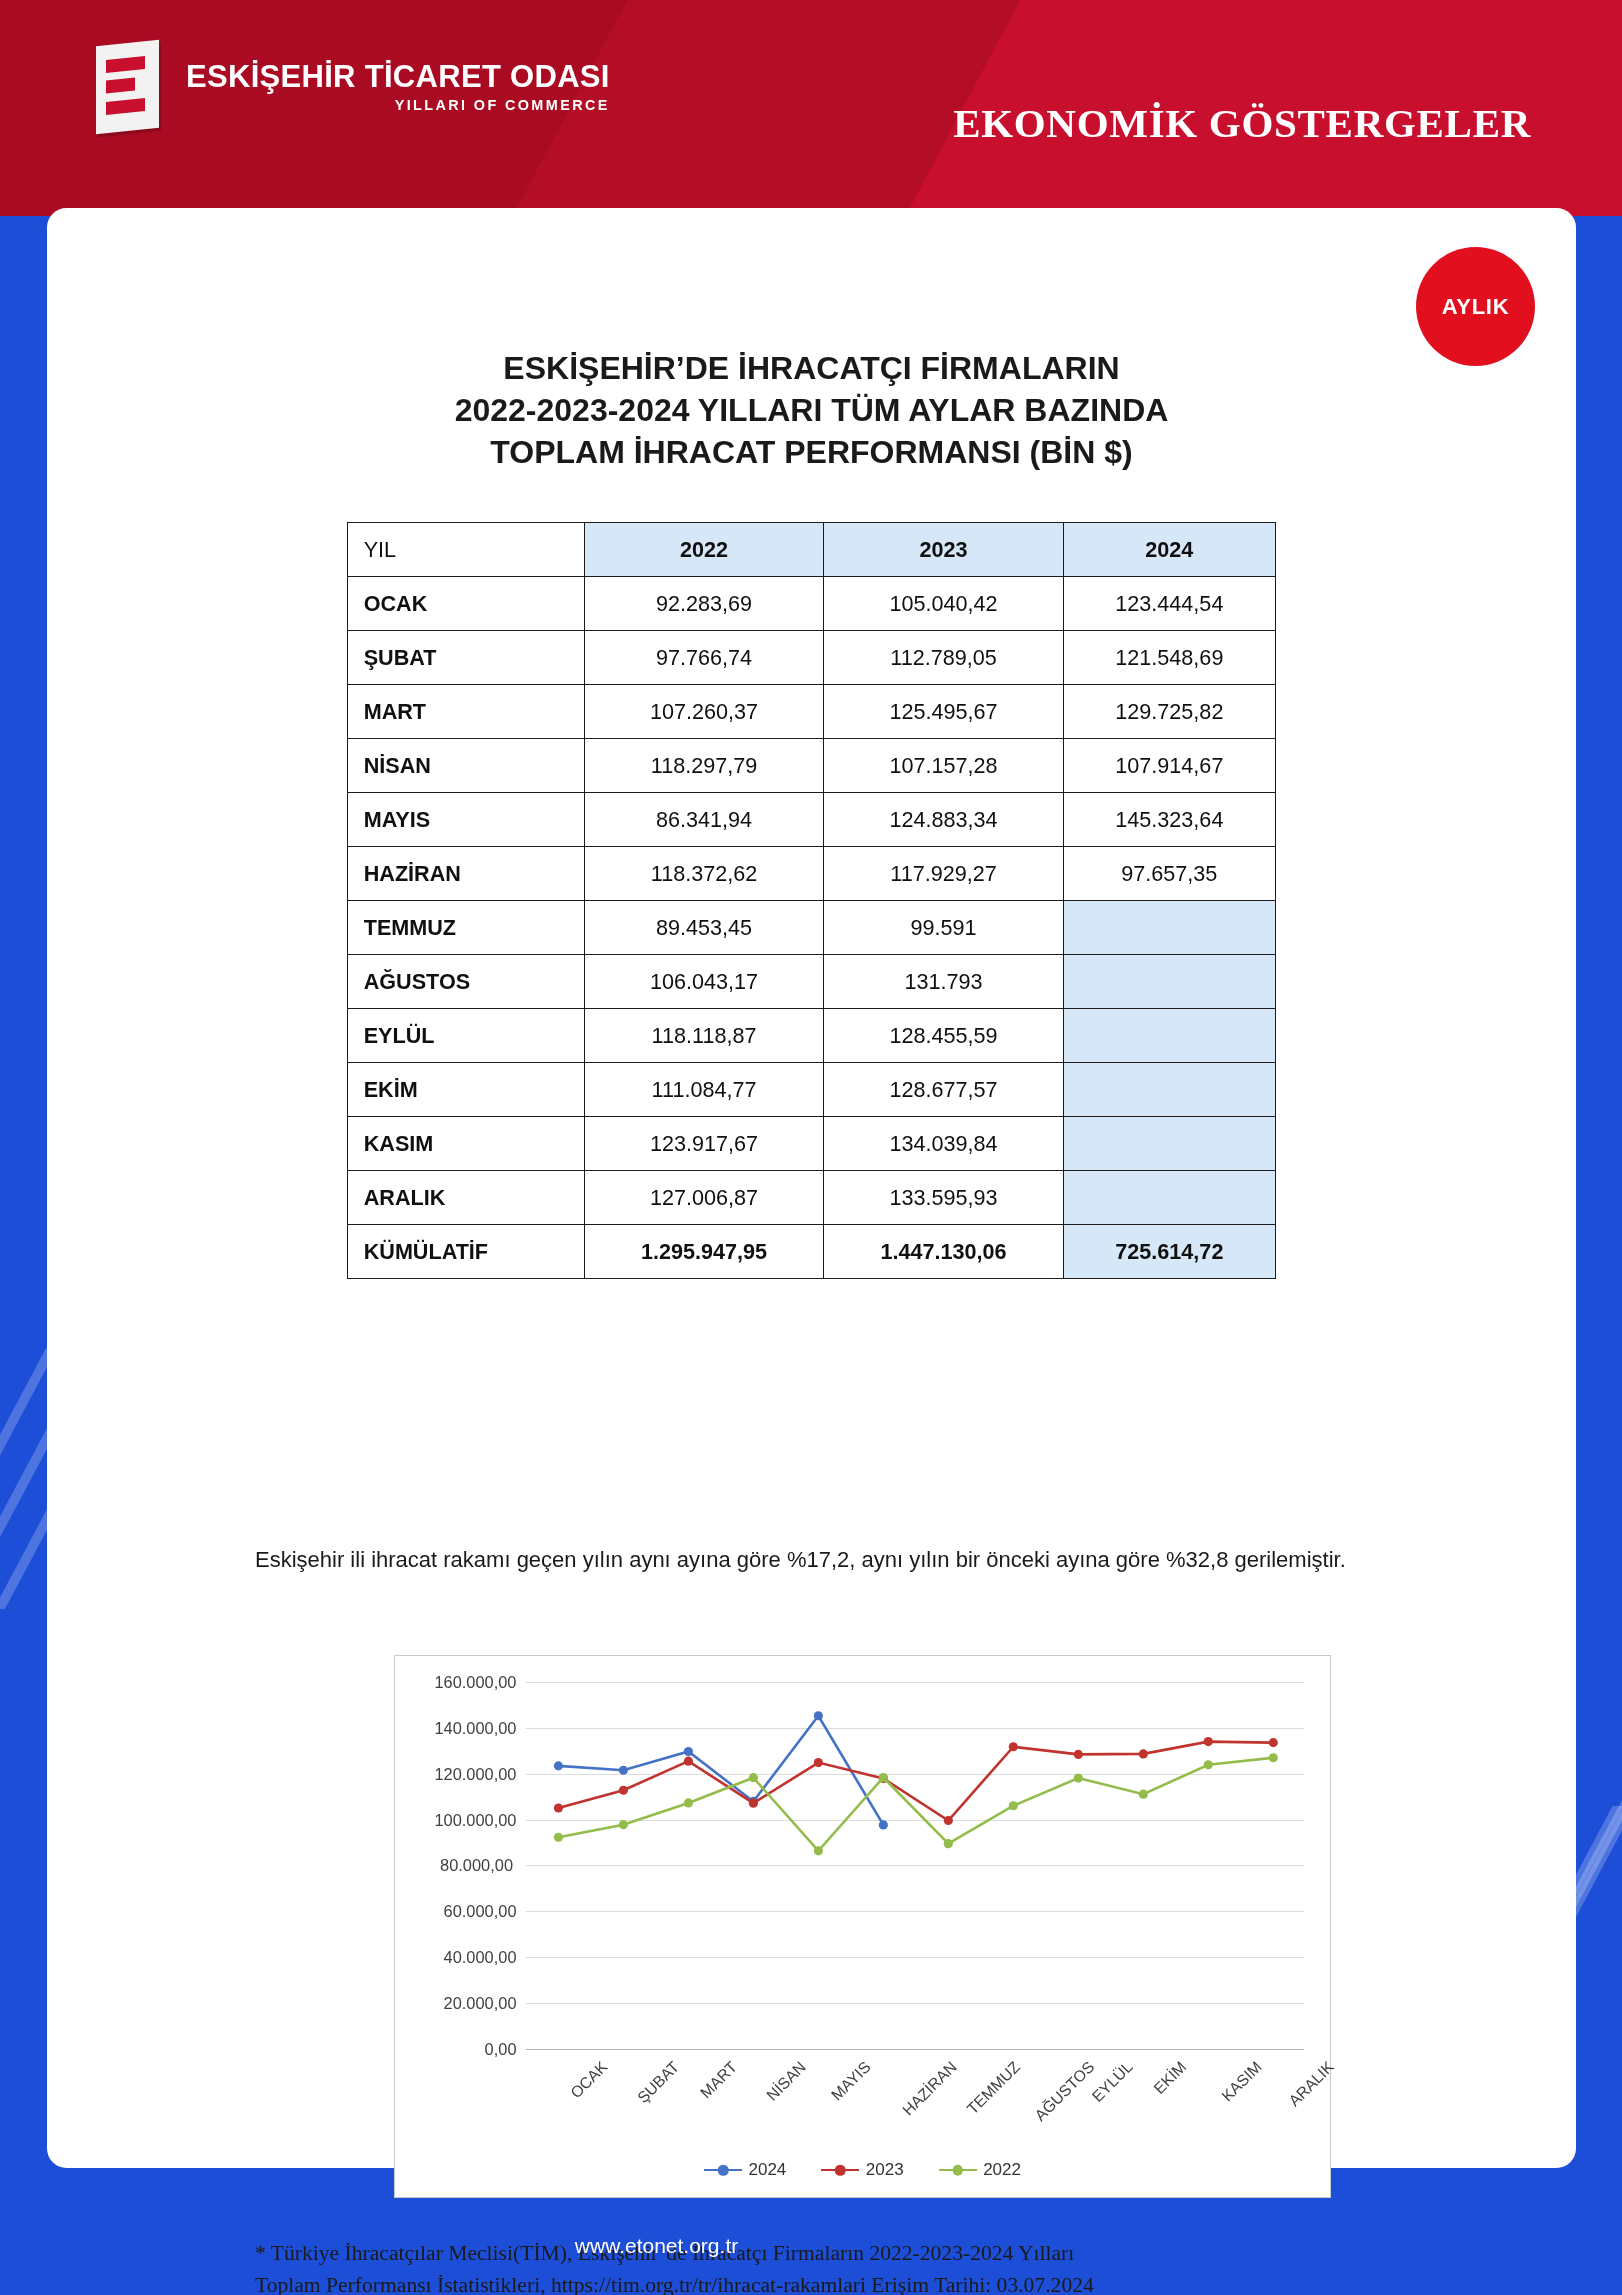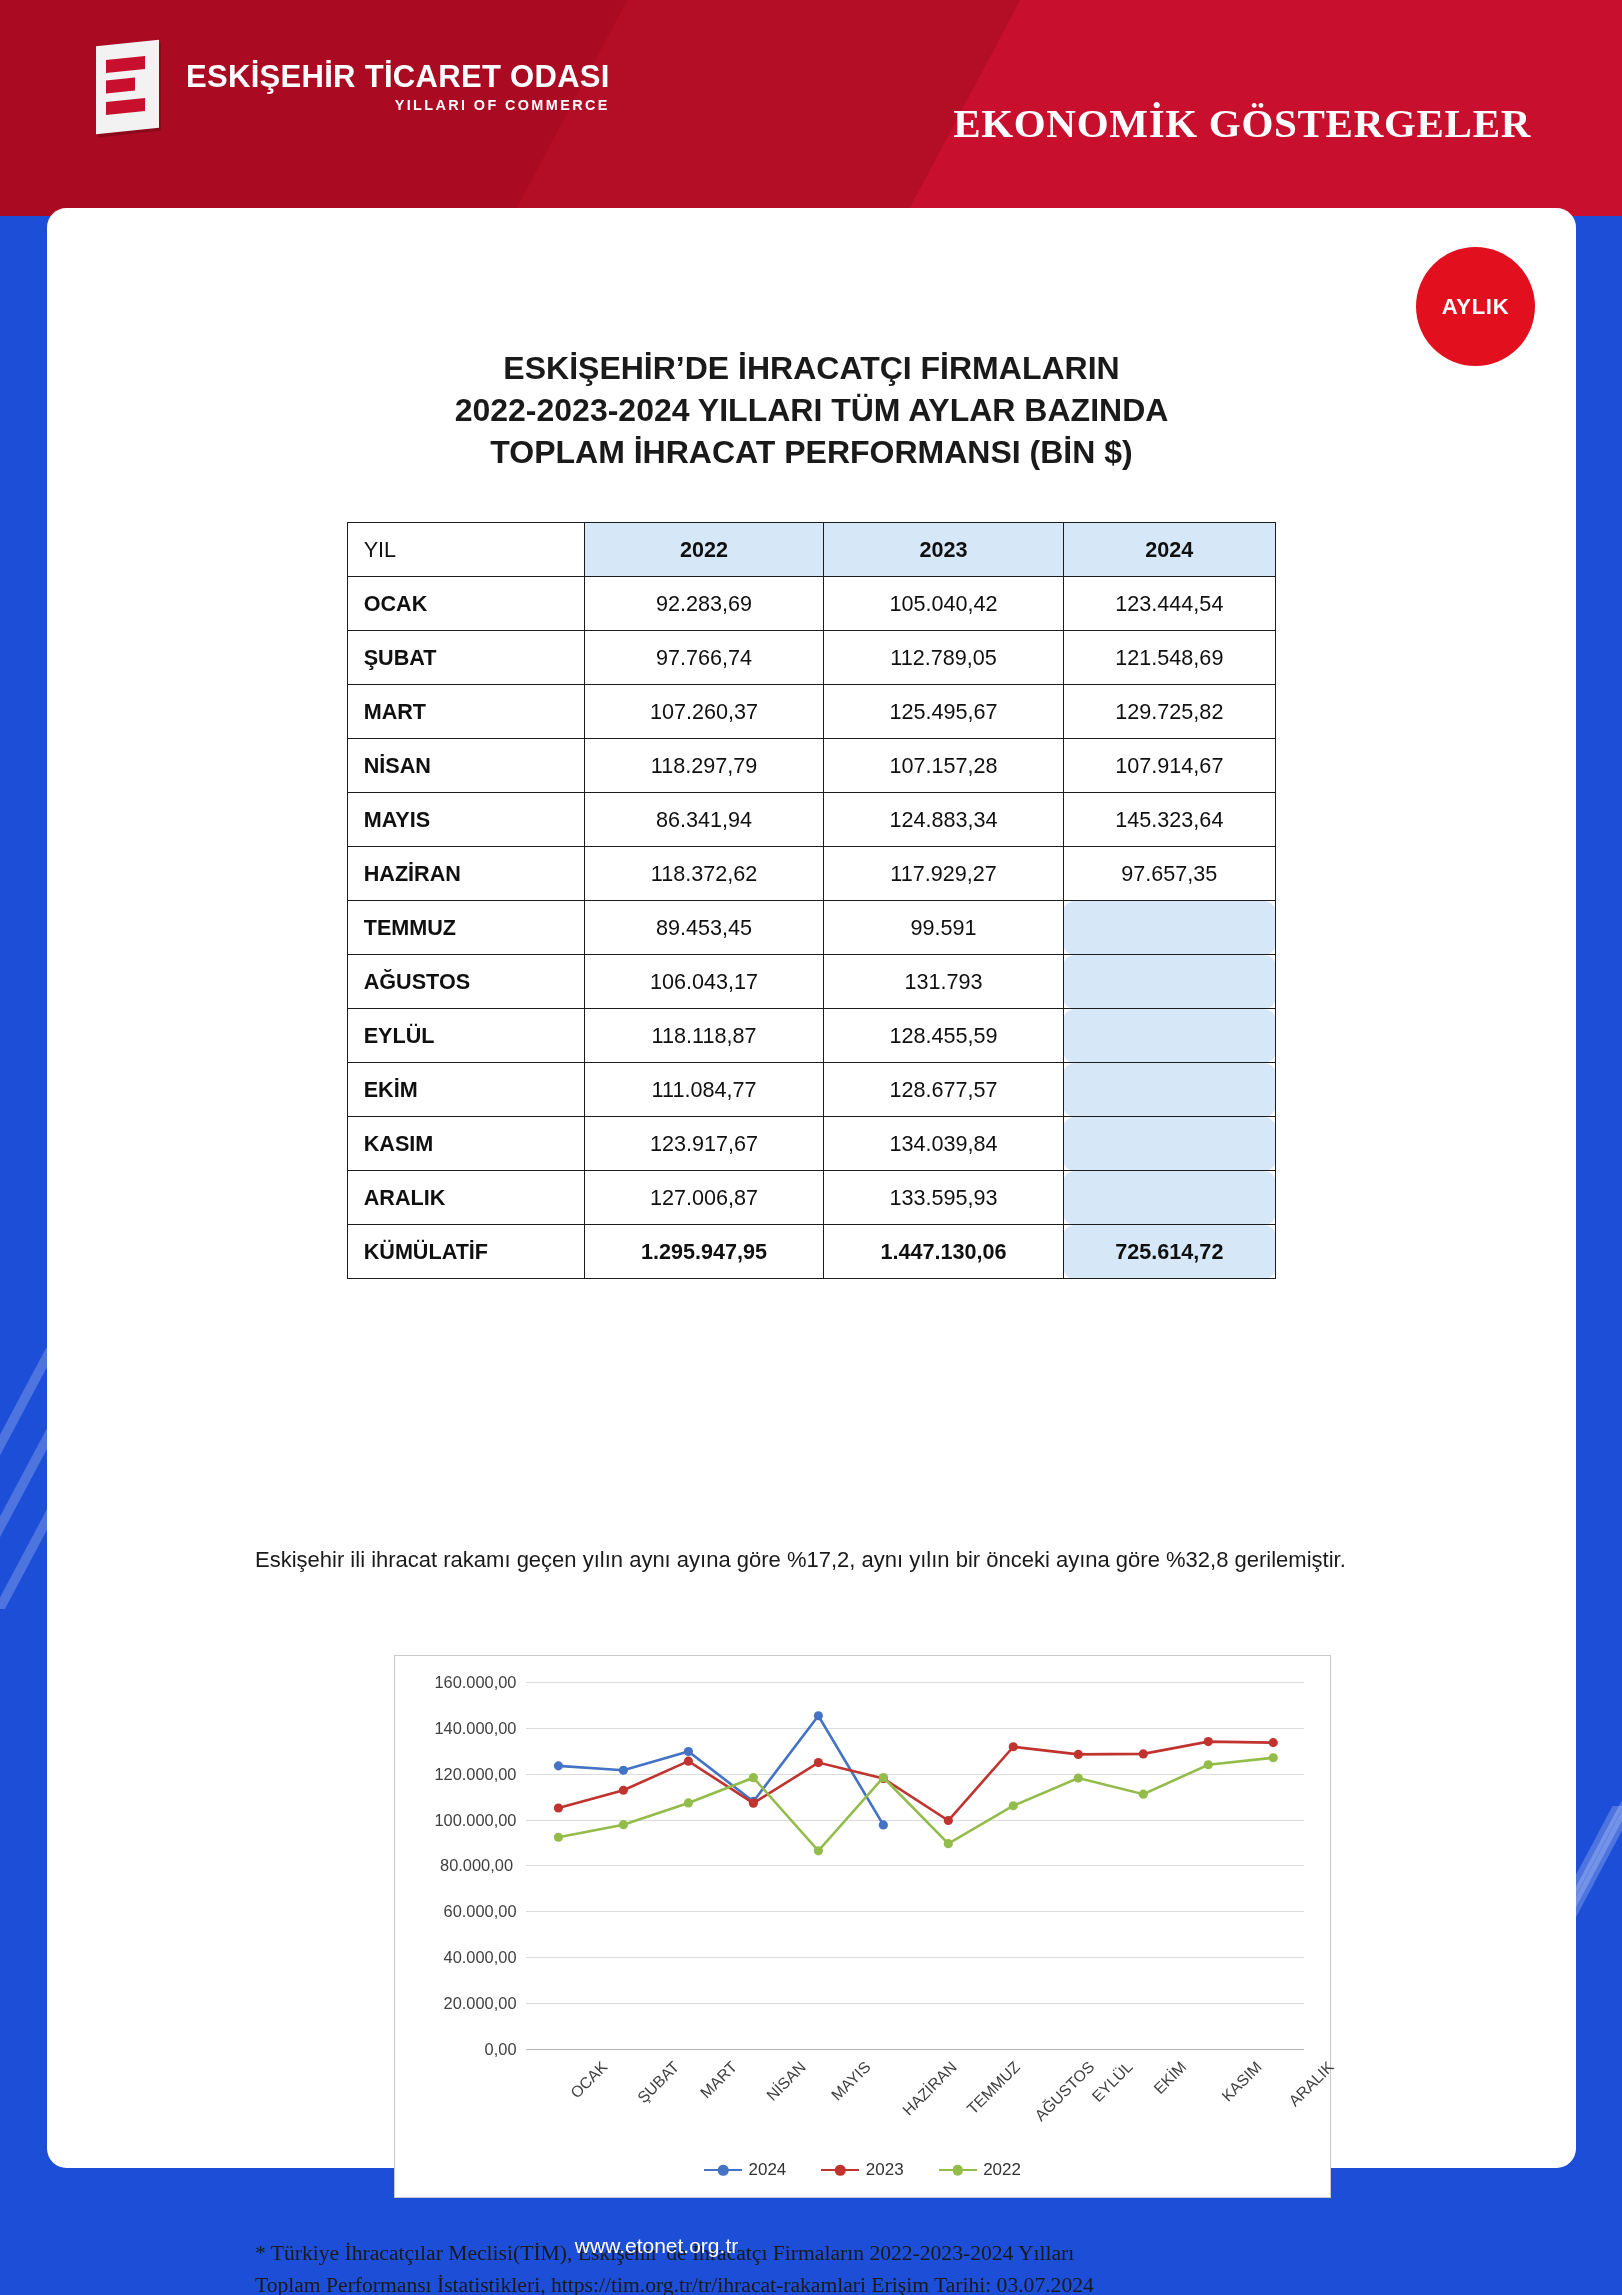--- a/index.html
+++ b/index.html
@@ -122,21 +122,21 @@
   table.data th.year-head {
     text-align: center; background: #d6e8f7; font-weight: bold;
   }
   table.data td.month {
     text-align: left; font-weight: bold; background: #ffffff;
   }
   table.data td.val {
     text-align: center; background: #ffffff;
   }
   table.data tr.total td { font-weight: bold; }
-  table.data td.shaded { background: #d6e8f7; border-radius: 12px; }
+  table.data td.shaded { background: #d6e8f7; }
   
   .note {
     position: absolute; top: 1335px; left: 208px; width: 1217px;
     font-size: 22px; color: #1a1a1a; line-height: 1.55;
   }
   
   .chart-box {
     position: absolute; top: 1447px; left: 347px;
     width: 937px; height: 543px;
     border: 1.3px solid #c9c9c9; background: #ffffff;

